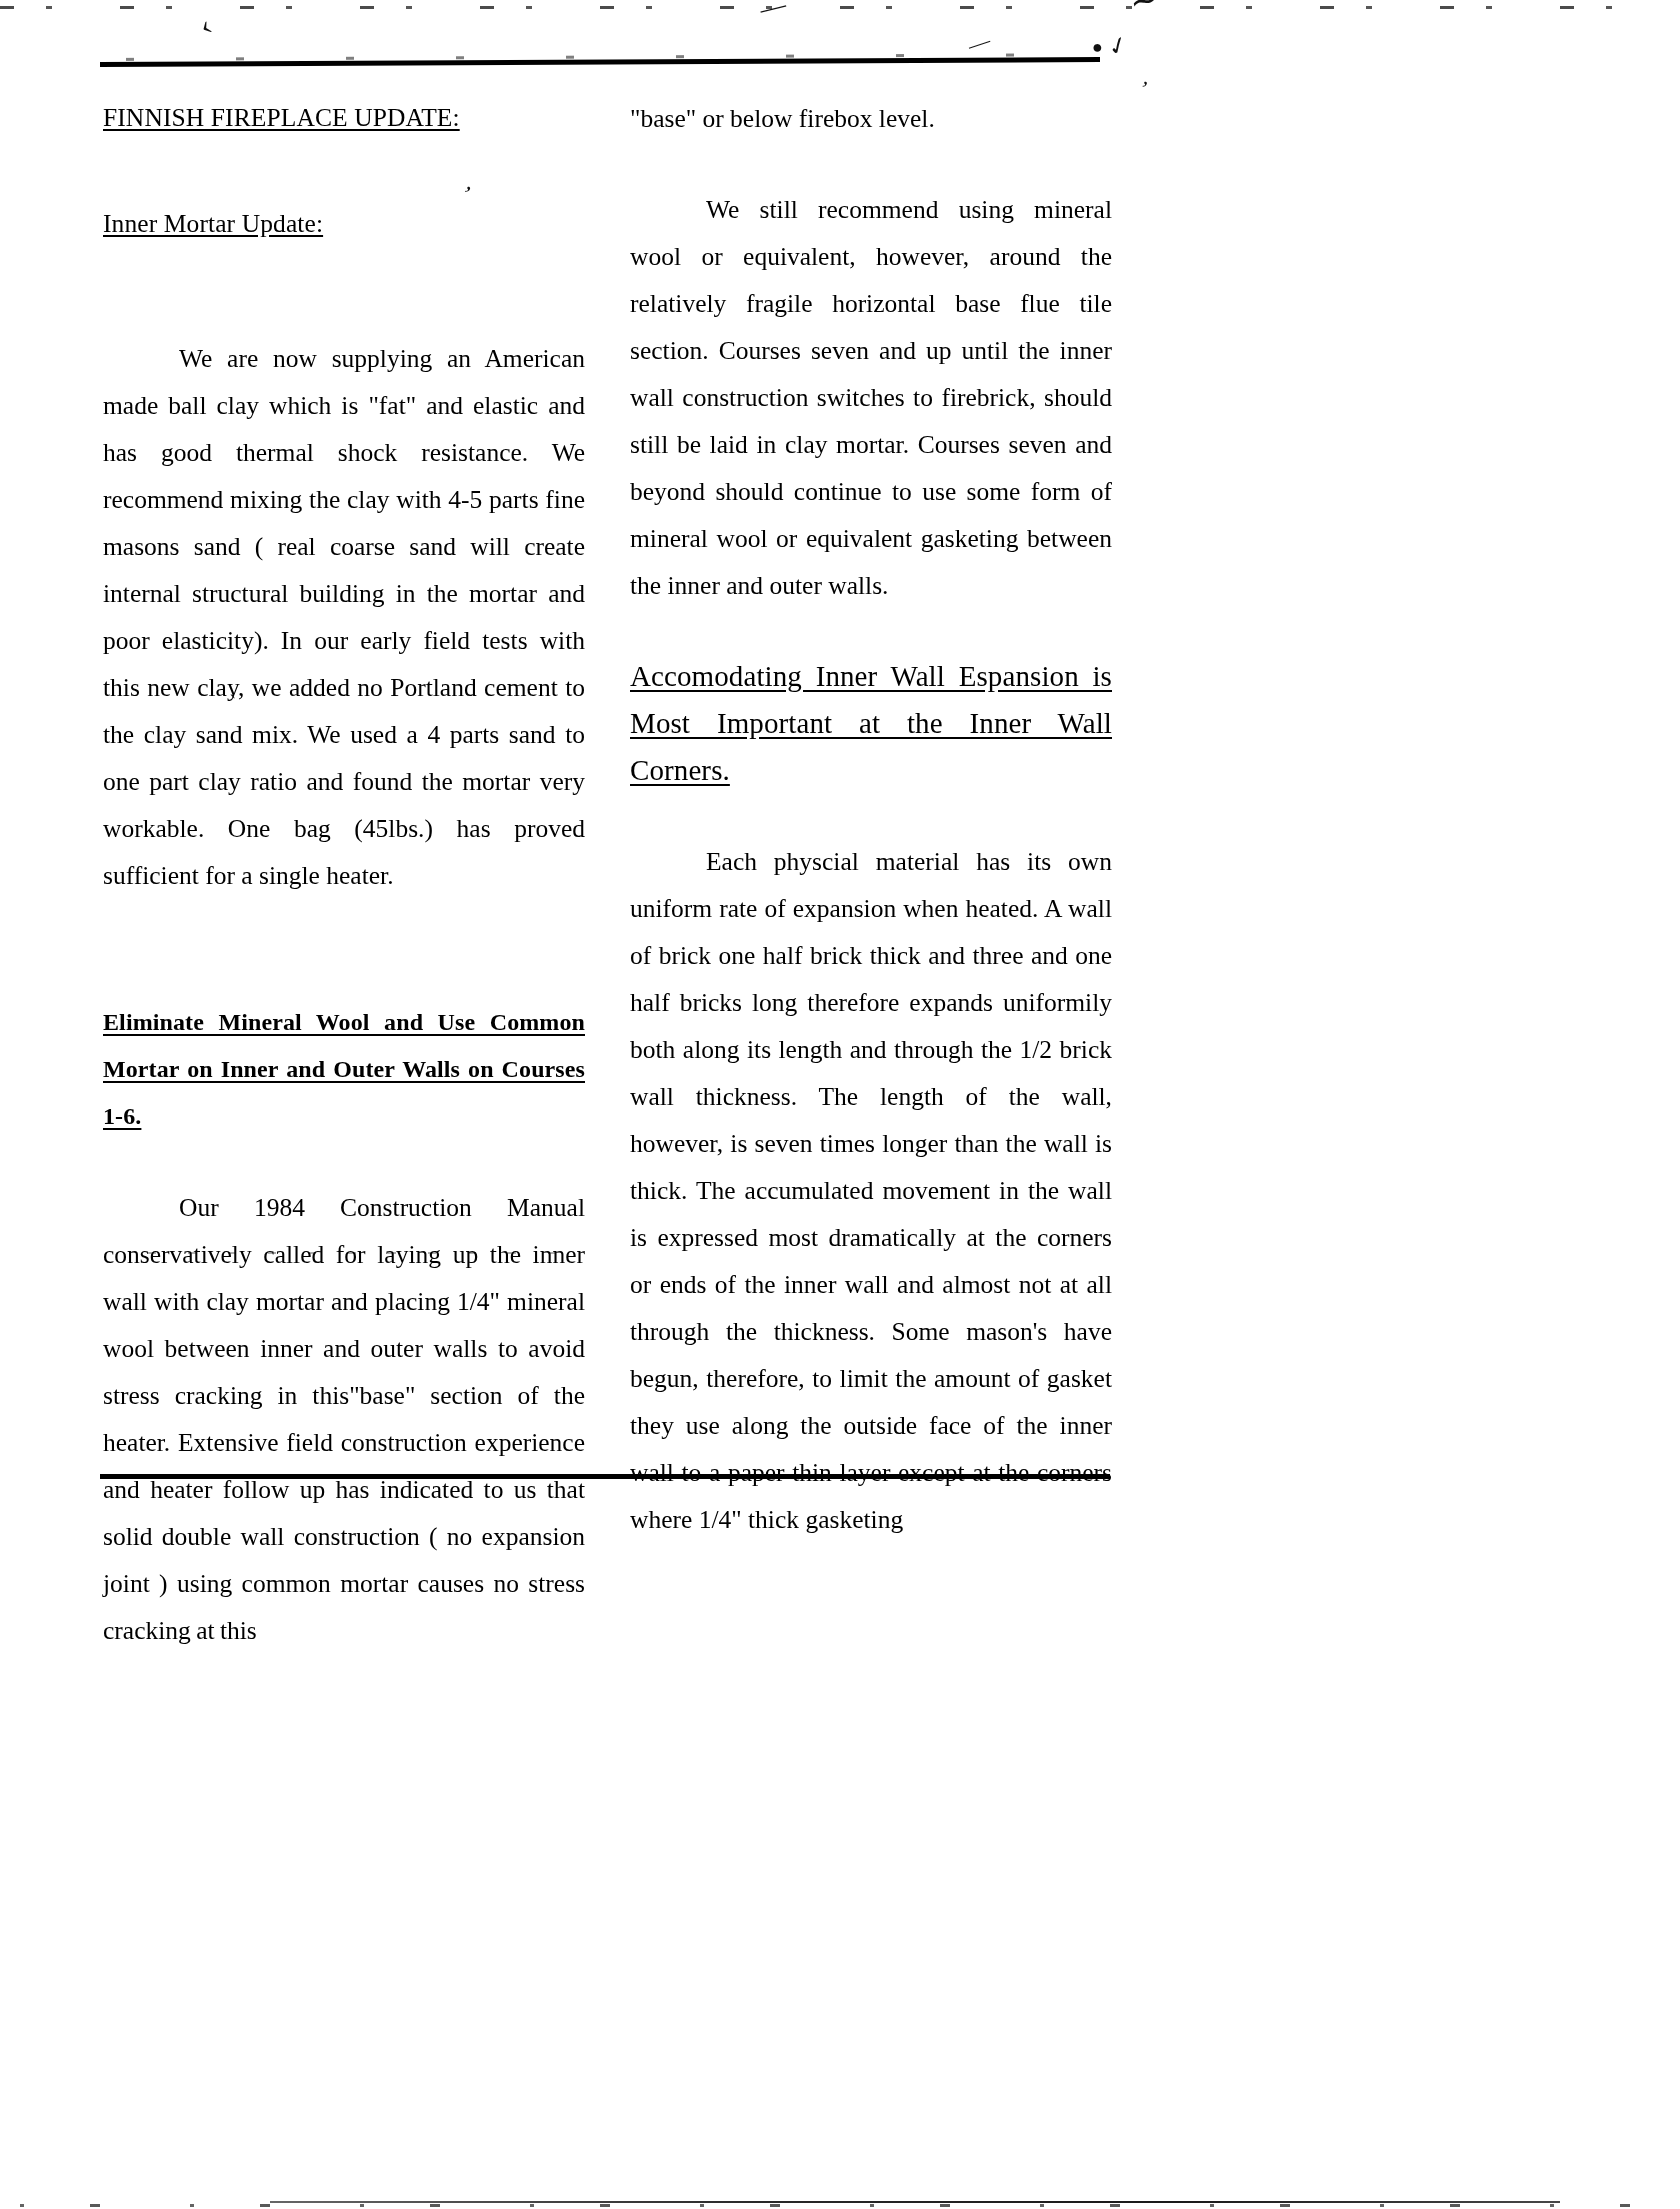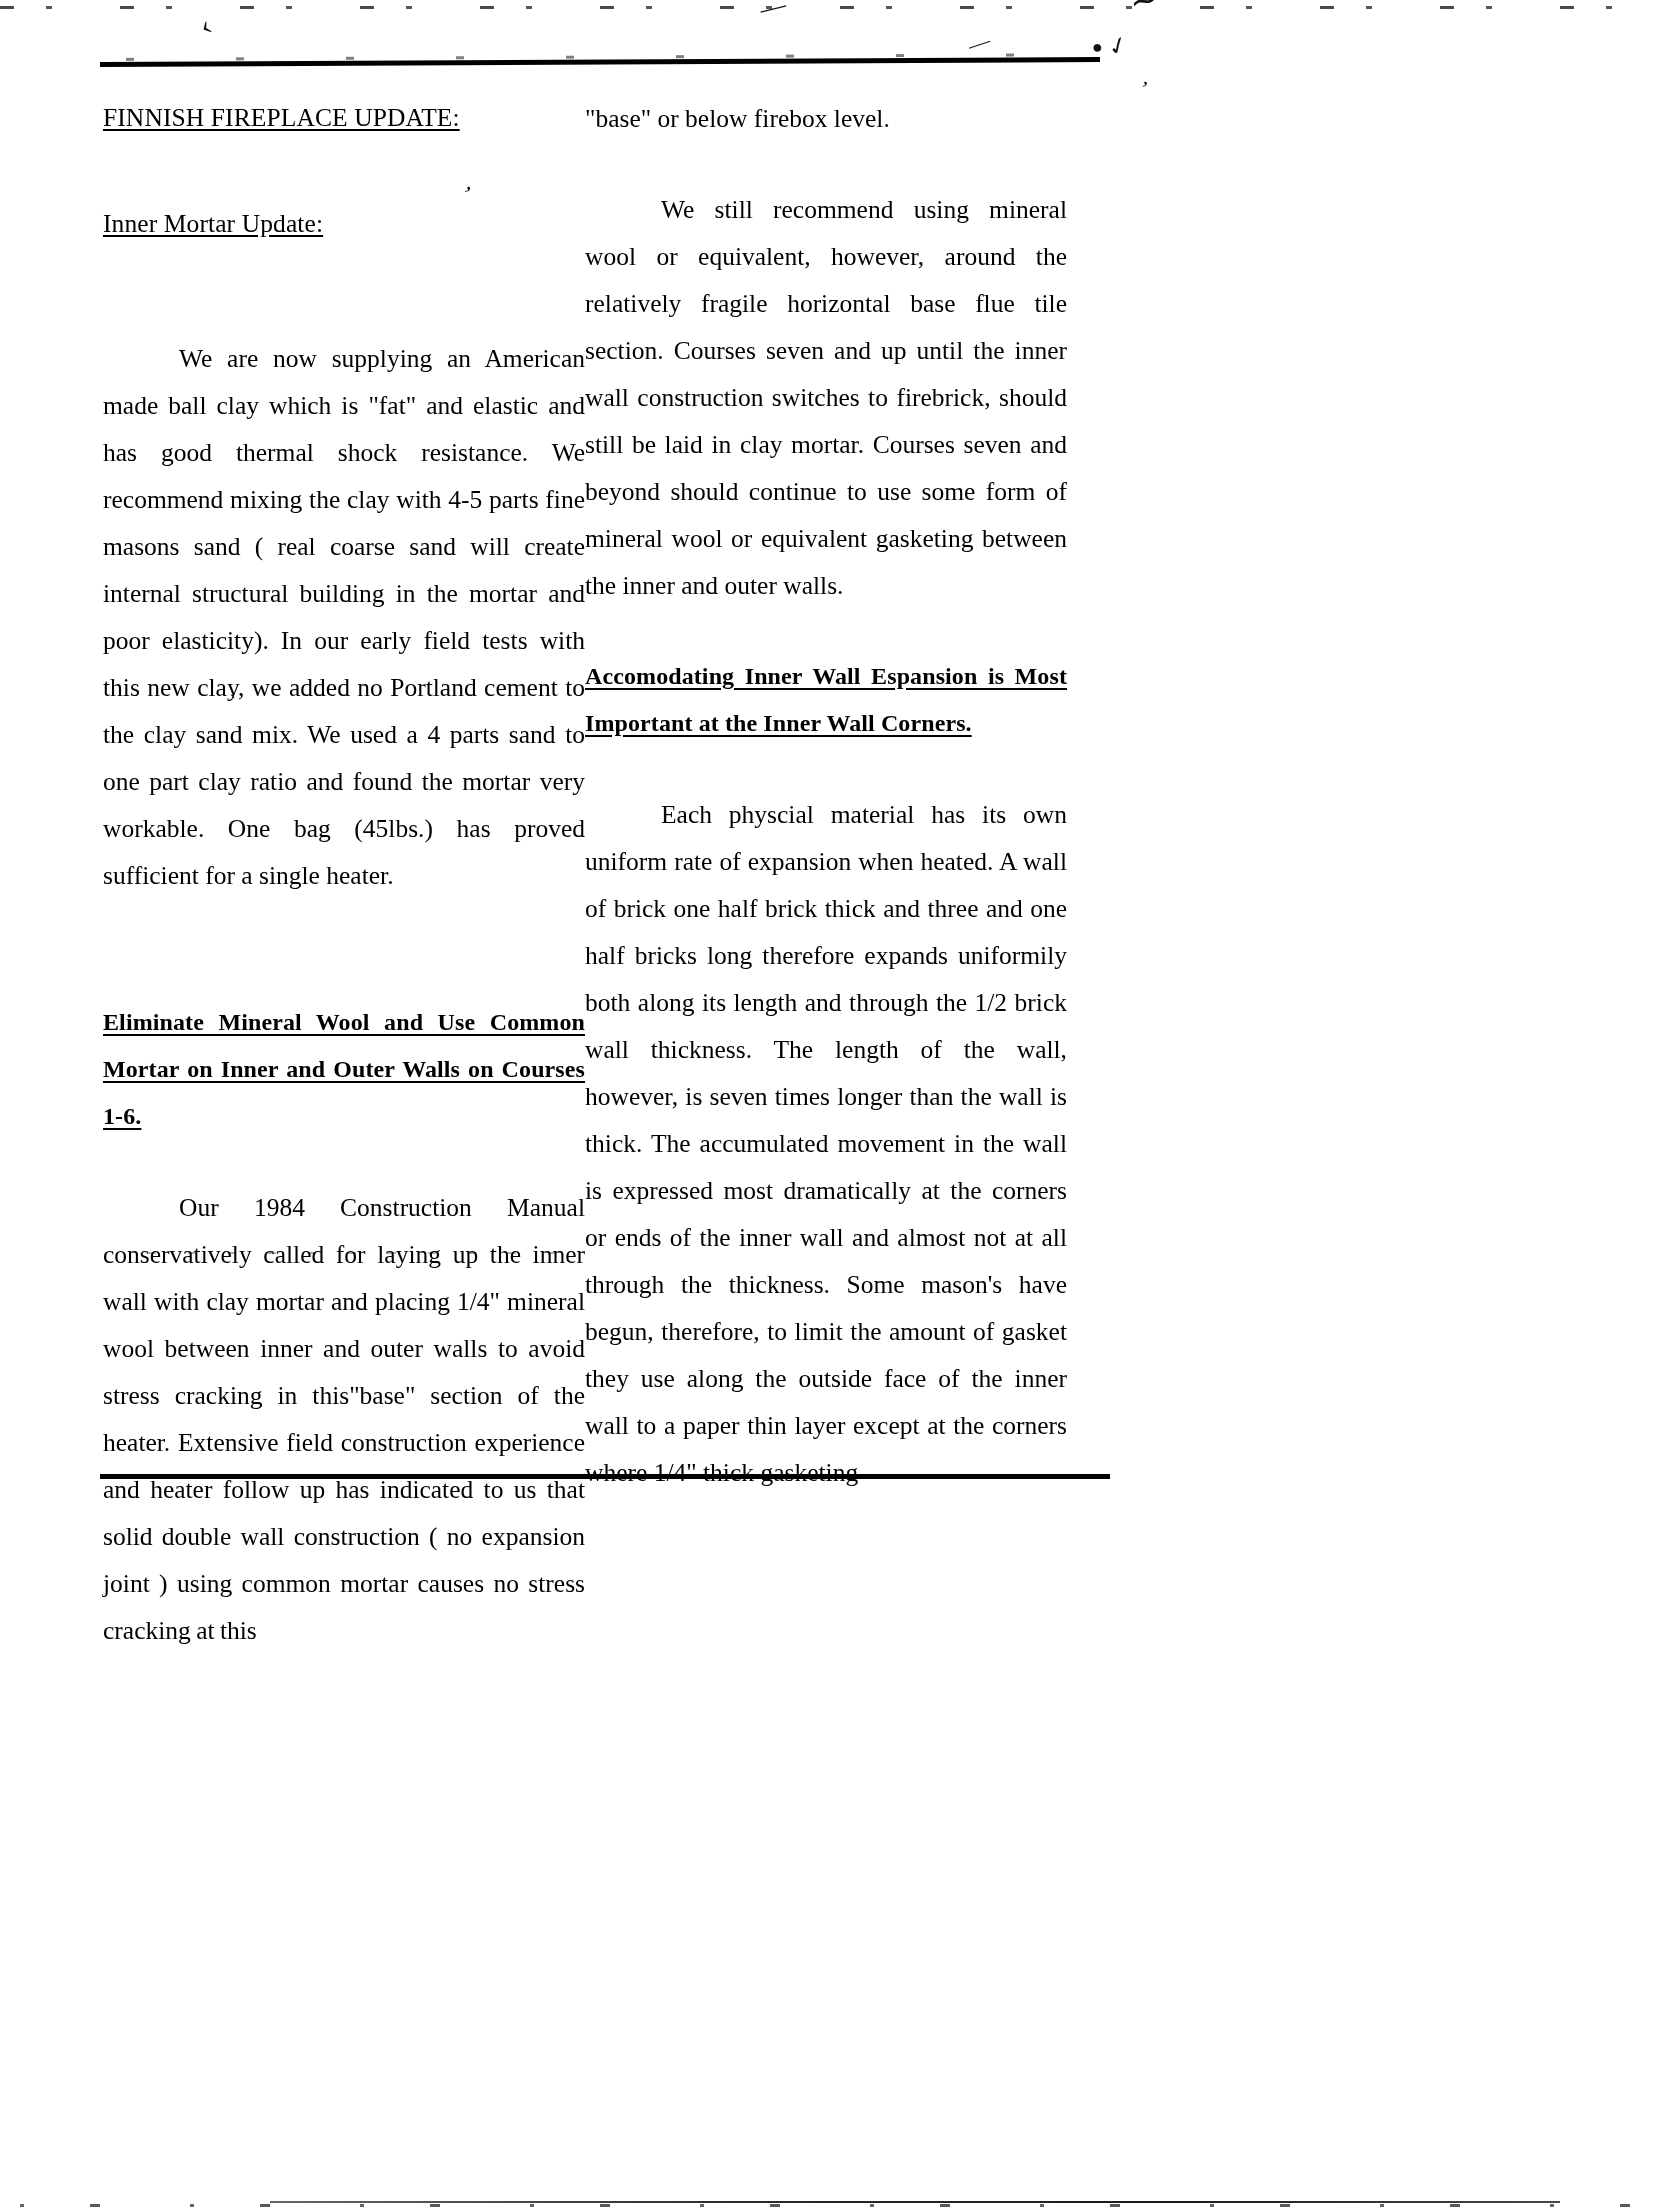--- a/index.html
+++ b/index.html
@@ -90,20 +90,21 @@
     background: #000;
   }
 
   
   .columns {
     position: absolute;
     left: 103px;
     top: 95px;
     width: 1010px;
     display: flex;
+    gap: 45px;
   }
   .col {
     width: 482px;
   }
 
   h1.doc-heading,
   h2.sec-heading,
   h3.sub-heading {
     margin: 0;
     font-weight: normal;
@@ -121,22 +122,22 @@
   }
   h2.sec-heading {
     font-size: 24px;
     font-weight: bold;
     line-height: 47px;
     text-align: justify;
     text-decoration: underline;
     text-underline-offset: 4px;
   }
   h2.sec-heading.thin {
-    font-weight: bold;
-    font-size: 24px;
+    font-weight: normal;
+    font-size: 29px;
     line-height: 47px;
   }
 
   p.body {
     margin: 0;
     font-size: 25.5px;
     line-height: 47px;
     text-align: justify;
     text-indent: 76px;
     letter-spacing: 0px;

